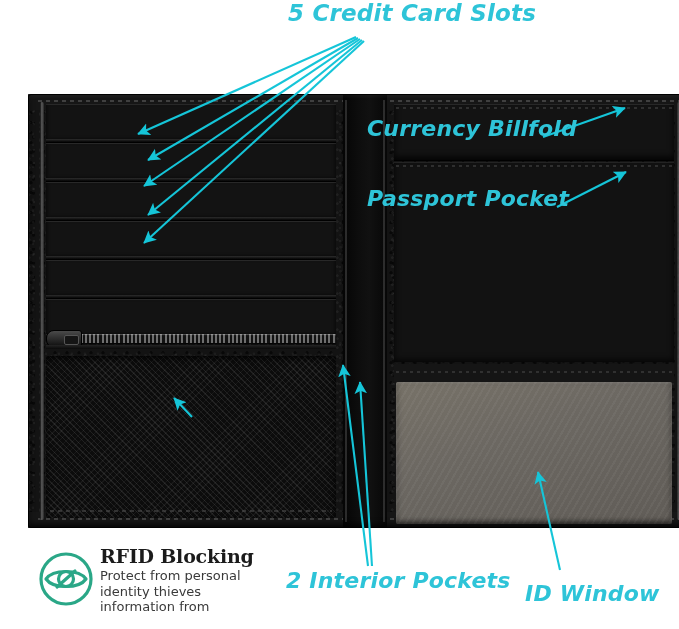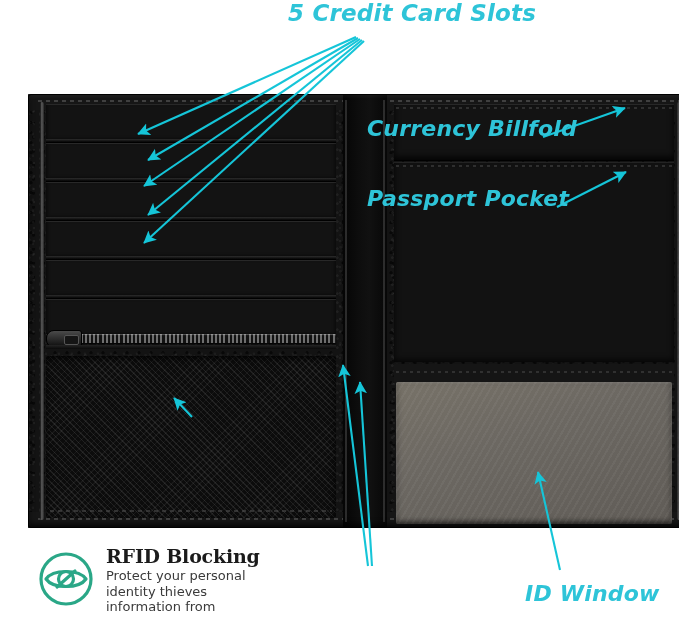--- a/index.html
+++ b/index.html
@@ -155,21 +155,21 @@
     font-family:"DejaVu Sans", sans-serif;
     font-style:italic;font-weight:bold;
     color:#2ec4d8;
     white-space:nowrap;
     letter-spacing:.2px;
   }
 
   
   .rfid{position:absolute;left:16px;top:547px;width:250px;height:74px;}
   .rfid-icon{position:absolute;left:0;top:2px;width:60px;height:60px;}
-  .rfid-text{position:absolute;left:70px;top:-2px;width:190px;}
+  .rfid-text{position:absolute;left:64px;top:-2px;width:190px;}
   .rfid-title{
     font-family:"DejaVu Serif", serif;font-weight:bold;font-size:19px;
     color:#1b1b1b;line-height:22px;letter-spacing:-.2px;
   }
   .rfid-sub{
     font-family:"DejaVu Sans", sans-serif;font-size:13px;color:#3a3a3a;
     line-height:15.5px;margin-top:1px;
   }
   .rfid-sub div{display:block;}
 </style>
@@ -273,33 +273,34 @@
     </g>
   </svg>
 
   <div class="anno-label" style="left:268px;top:0px;font-size:23px;">5 Credit Card Slots</div>
 
   <div class="anno-label" style="left:347px;top:186px;font-size:22px;">Passport Pocket</div>
 
   <div class="anno-label" style="left:347px;top:116px;font-size:22px;">Currency Billfold</div>
 
 
+  <div class="anno-label" style="left:266px;top:568px;font-size:22px;">2 Interior Pockets</div>
 
   <div class="anno-label" style="left:505px;top:581px;font-size:22px;">ID Window</div>
 
   <div class="rfid">
     <svg class="rfid-icon" viewBox="0 0 60 60" xmlns="http://www.w3.org/2000/svg">
       <circle cx="30" cy="30" r="25" fill="none" stroke="#2aa787" stroke-width="3.2"></circle>
       <path d="M10,30 C17,20 43,20 50,30 C43,40 17,40 10,30 Z" fill="none" stroke="#2aa787" stroke-width="3.2" stroke-linejoin="round"></path>
       <circle cx="30" cy="30" r="7.5" fill="none" stroke="#2aa787" stroke-width="3.2"></circle>
       <line x1="21" y1="38" x2="39" y2="22" stroke="#2aa787" stroke-width="3.2" stroke-linecap="round"></line>
     </svg>
     <div class="rfid-text">
       <div class="rfid-title">RFID Blocking</div>
       <div class="rfid-sub">
-        <div>Protect your personal</div>
+        <div>Protect from personal</div>
         <div>identity thieves</div>
         <div>information from</div>
       </div>
     </div>
   </div>
 
 </div>
 
 </body></html>

